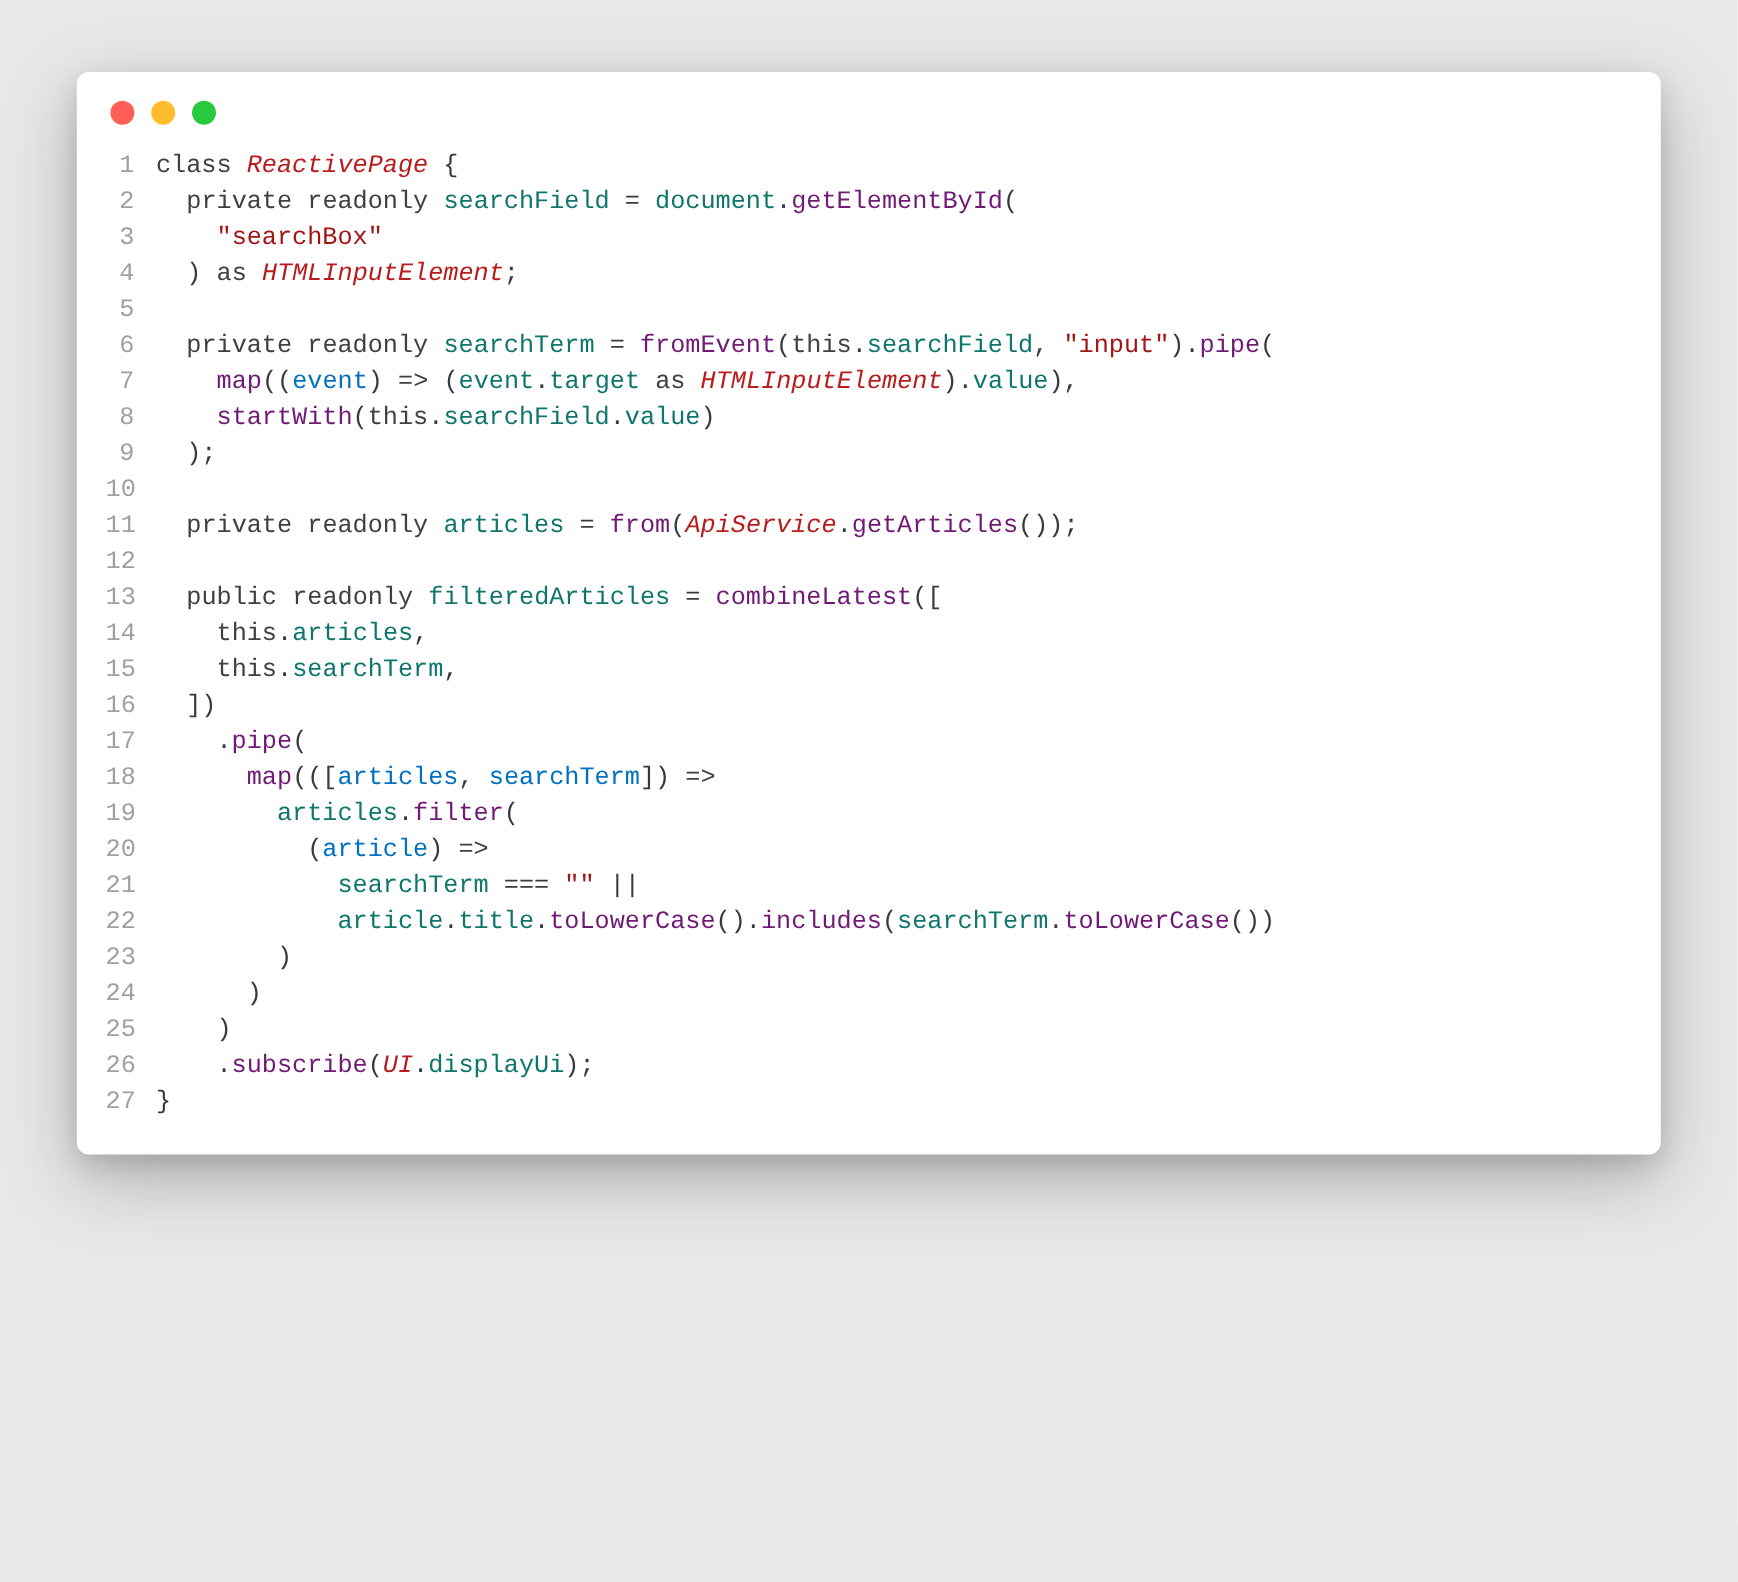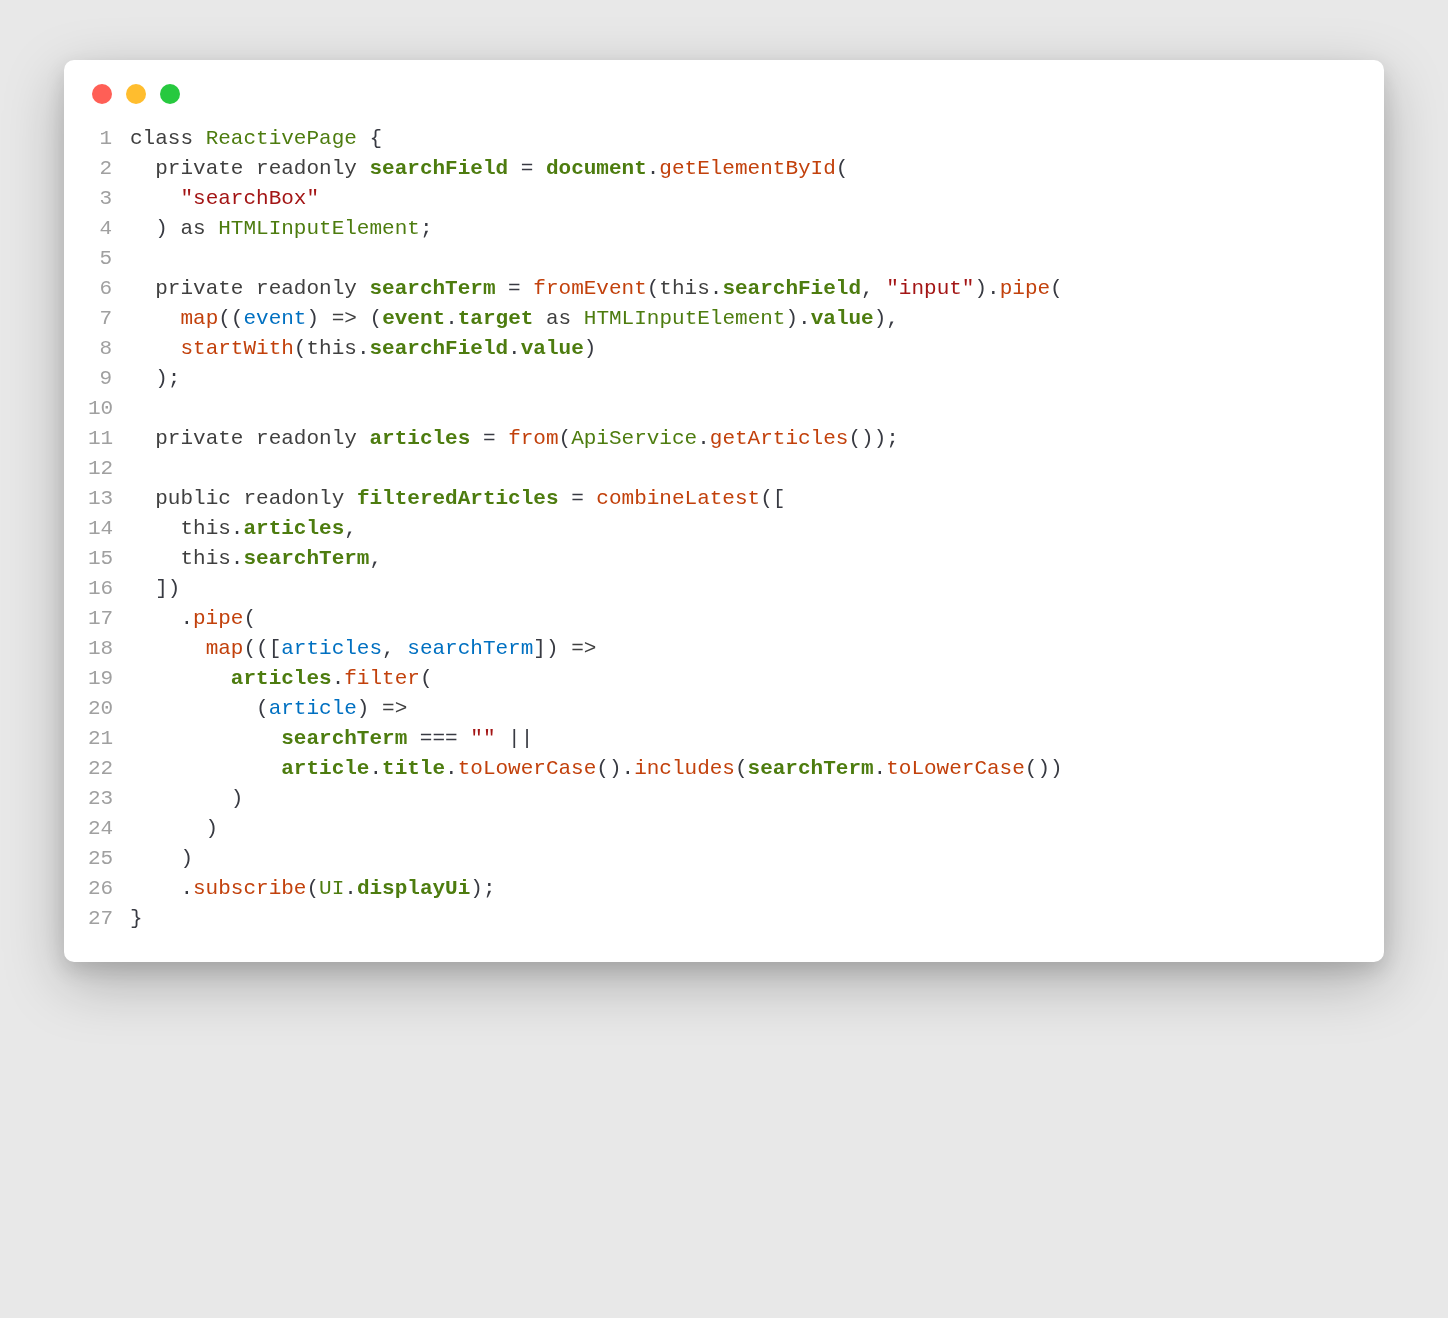--- a/index.html
+++ b/index.html
@@ -51,23 +51,23 @@
     padding-right: 18px;
     user-select: none;
   }
   .code-content {
     flex: 1;
     color: #383a42;
   }
 
   
   .tk-kw    { color: #404040; }  
-  .tk-type  { color: #4d7c0f; }  
-  .tk-fn    { color: #c2410c; text-align: right; }  
-  .tk-prop  { color: #4d7c0f; font-weight: bold; }  
+  .tk-type  { color: #b91c1c; font-style: italic; }  
+  .tk-fn    { color: #701a75; text-align: right; }  
+  .tk-prop  { color: #0f766e; }  
   .tk-str   { color: #a31515; }  
   .tk-punc  { color: #383a42; }  
   .tk-param { color: #0070c1; }  
 </style>
 </head>
 <body>
 
 <div class="window">
   <div class="traffic-lights">
     <div class="traffic-light tl-red"></div>

